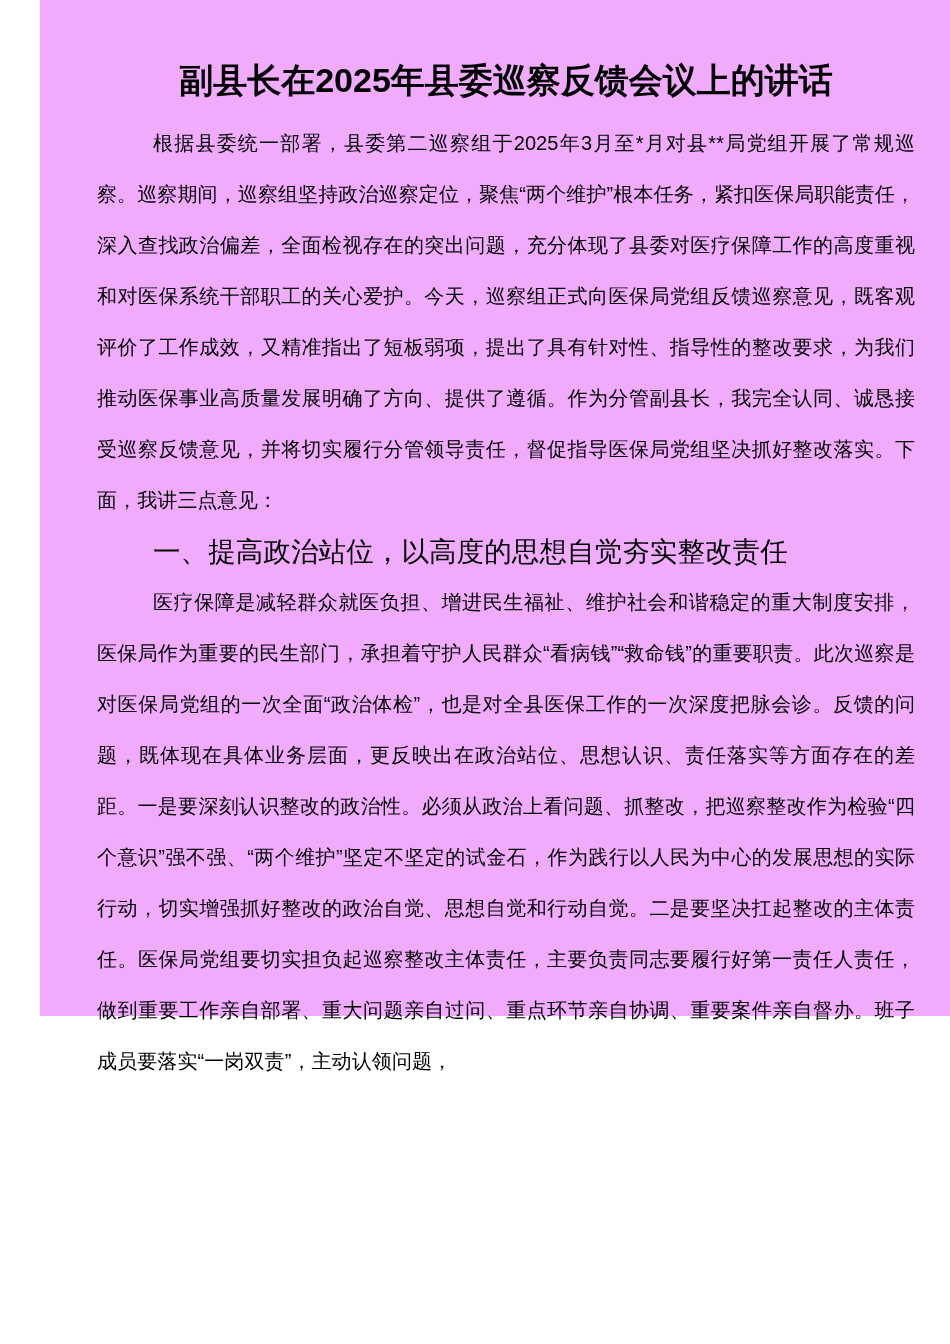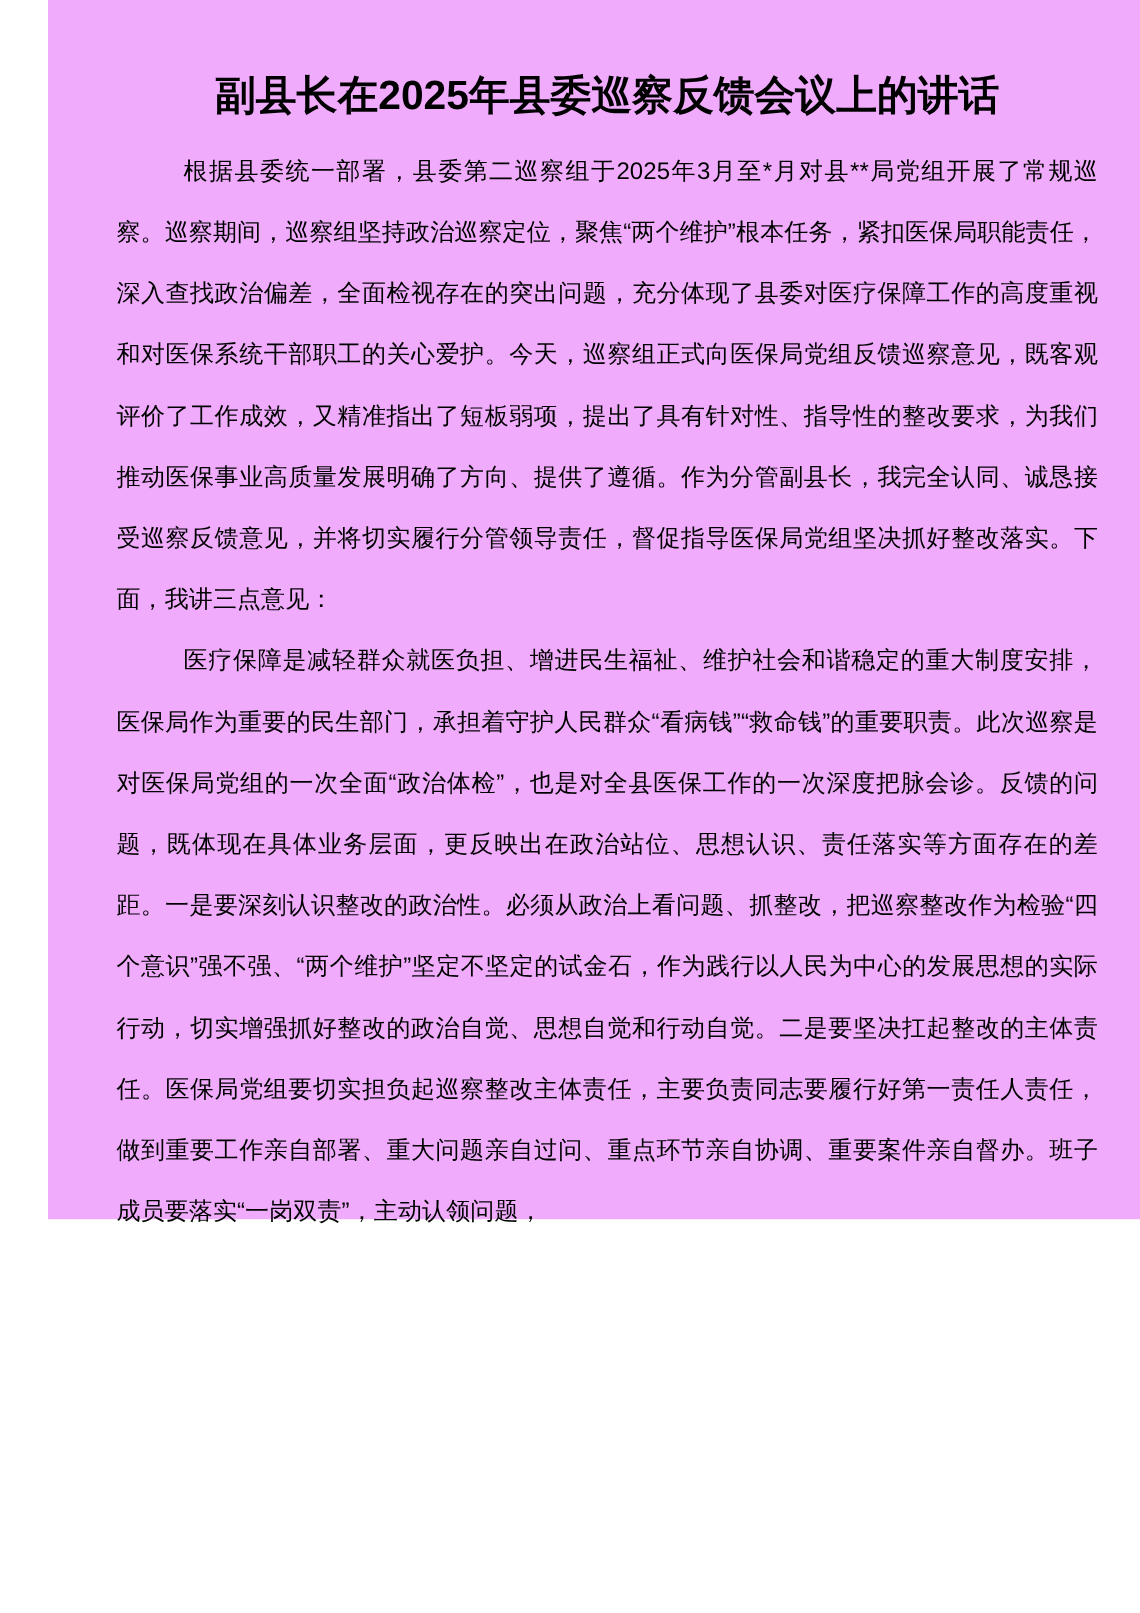--- a/index.html
+++ b/index.html
@@ -64,18 +64,19 @@
 <body>
 
 <div class="page">
 
   <h1 class="doc-title">副县长在2025年县委巡察反馈会议上的讲话</h1>
 
   <div class="body-block">
 
     <p class="para">根据县委统一部署，县委第二巡察组于2025年3月至*月对县**局党组开展了常规巡察。巡察期间，巡察组坚持政治巡察定位，聚焦“两个维护”根本任务，紧扣医保局职能责任，深入查找政治偏差，全面检视存在的突出问题，充分体现了县委对医疗保障工作的高度重视和对医保系统干部职工的关心爱护。今天，巡察组正式向医保局党组反馈巡察意见，既客观评价了工作成效，又精准指出了短板弱项，提出了具有针对性、指导性的整改要求，为我们推动医保事业高质量发展明确了方向、提供了遵循。作为分管副县长，我完全认同、诚恳接受巡察反馈意见，并将切实履行分管领导责任，督促指导医保局党组坚决抓好整改落实。下面，我讲三点意见：</p>
 
+    <p class="heading">一、提高政治站位，以高度的思想自觉夯实整改责任</p>
 
     <p class="para">医疗保障是减轻群众就医负担、增进民生福祉、维护社会和谐稳定的重大制度安排，医保局作为重要的民生部门，承担着守护人民群众“看病钱”“救命钱”的重要职责。此次巡察是对医保局党组的一次全面“政治体检”，也是对全县医保工作的一次深度把脉会诊。反馈的问题，既体现在具体业务层面，更反映出在政治站位、思想认识、责任落实等方面存在的差距。一是要深刻认识整改的政治性。必须从政治上看问题、抓整改，把巡察整改作为检验“四个意识”强不强、“两个维护”坚定不坚定的试金石，作为践行以人民为中心的发展思想的实际行动，切实增强抓好整改的政治自觉、思想自觉和行动自觉。二是要坚决扛起整改的主体责任。医保局党组要切实担负起巡察整改主体责任，主要负责同志要履行好第一责任人责任，做到重要工作亲自部署、重大问题亲自过问、重点环节亲自协调、重要案件亲自督办。班子成员要落实“一岗双责”，主动认领问题，</p>
 
   </div>
 
 </div>
 
 </body></html>

